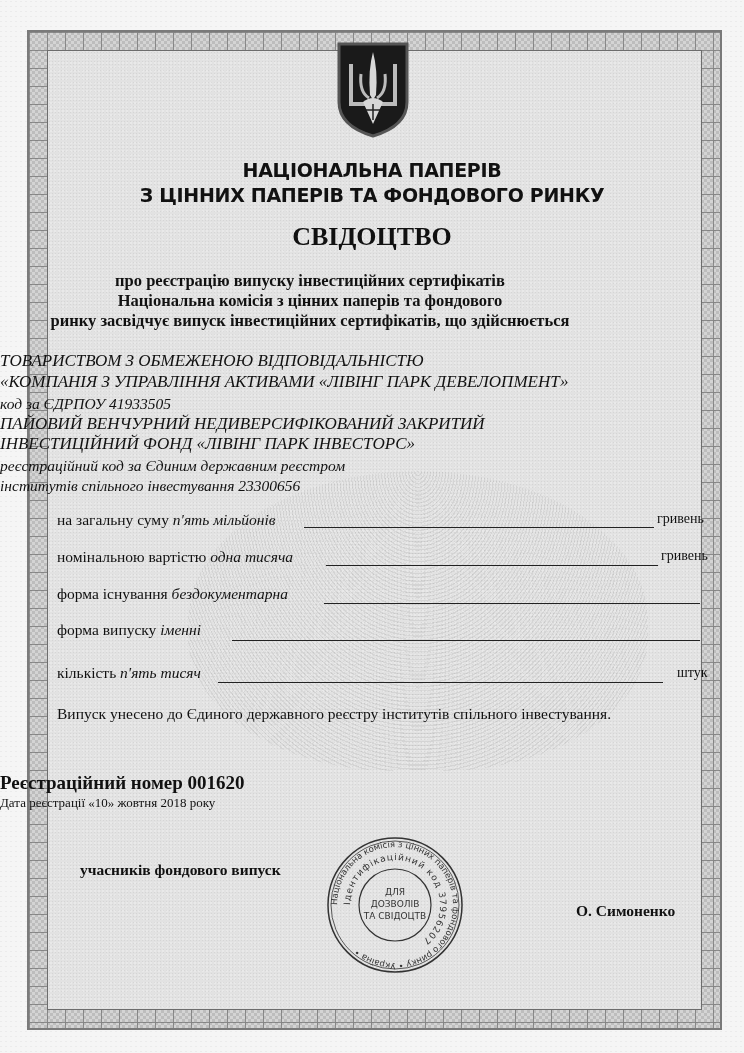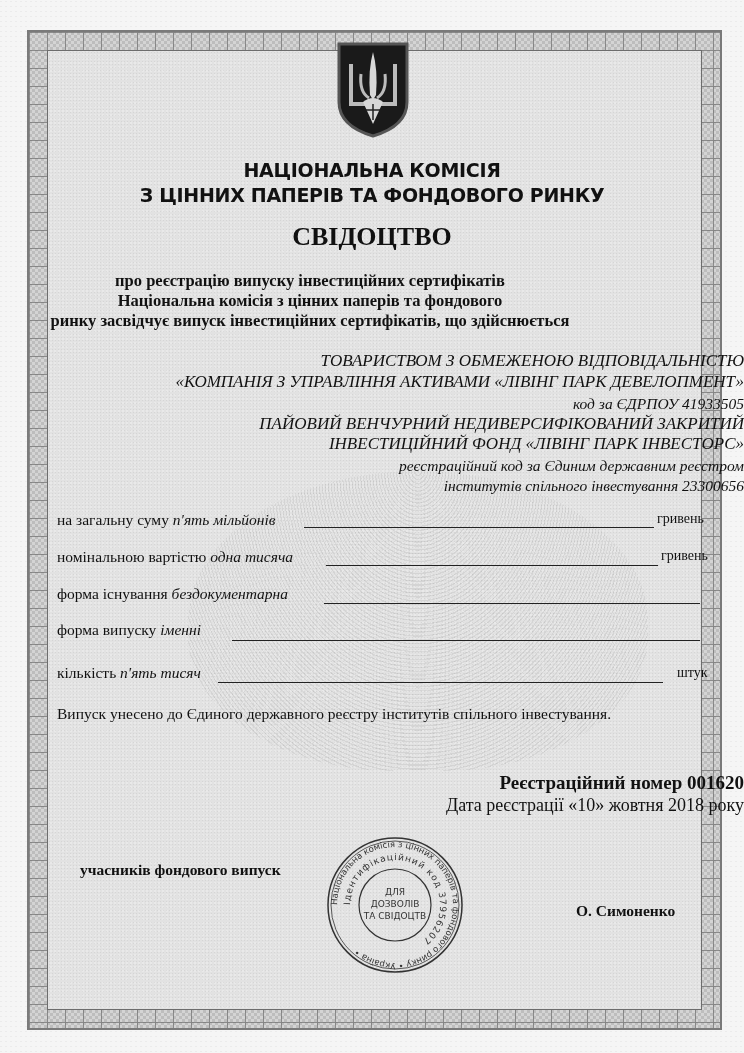--- a/index.html
+++ b/index.html
@@ -61,44 +61,44 @@
   .h2 { top: 183px; }
   .title {
     position: absolute; left: 0; width: 744px; top: 222px; text-align: center;
     font-family: "Liberation Serif", serif; font-weight: bold; font-size: 26px;
   }
   .intro {
     position: absolute; left: 0; width: 620px; text-align: center;
     font-weight: bold; font-size: 16.5px; line-height: 20px;
   }
   .ital {
-    position: absolute; left: 0; width: 744px; text-align: right;
+    position: absolute; left: 0; width: 744px; text-align: left;
     font-style: italic; font-size: 17px; line-height: 20px;
   }
   .ital.small { font-size: 15.5px; }
   .field {
     position: absolute; left: 57px; font-size: 15.5px; height: 20px; white-space: nowrap;
   }
   .field .val { font-style: italic; }
   .line {
     position: absolute; height: 1px; background: #222;
   }
   .unit {
     position: absolute; font-size: 14px;
   }
   .statement {
     position: absolute; left: 57px; top: 705px; font-size: 15.5px;
   }
   .regno {
-    position: absolute; left: 0; width: 744px; text-align: right; top: 772px;
+    position: absolute; left: 0; width: 744px; text-align: left; top: 772px;
     font-weight: bold; font-size: 19px;
   }
   .regdate {
-    position: absolute; left: 0; width: 744px; text-align: right; top: 795px;
-    font-size: 18px;
+    position: absolute; left: 0; width: 744px; text-align: left; top: 795px;
+    font-size: 13px;
   }
   .signer {
     position: absolute; left: 80px; top: 860px; font-weight: bold; font-size: 15.5px; line-height: 19px;
   }
   .signame {
     position: absolute; left: 576px; top: 902px; font-weight: bold; font-size: 15.5px;
   }
   .stamp {
     position: absolute; left: 325px; top: 835px; width: 140px; height: 140px;
   }
@@ -117,21 +117,21 @@
 
 <svg class="emblem" viewBox="0 0 80 100">
   <path d="M6 4 H74 V62 Q74 86 40 96 Q6 86 6 62 Z" fill="#1a1a1a" stroke="#555" stroke-width="3"></path>
   <path d="M40 12 Q35 30 37 55 L40 60 L43 55 Q45 30 40 12 Z" fill="#d8d8d8"></path>
   <path d="M18 24 L18 64 L36 64 M62 24 L62 64 L44 64" fill="none" stroke="#bbb" stroke-width="4"></path>
   <path d="M28 34 Q26 52 36 58 M52 34 Q54 52 44 58" fill="none" stroke="#bbb" stroke-width="3"></path>
   <path d="M30 62 Q40 54 50 62 L40 84 Z" fill="#d8d8d8"></path>
   <path d="M40 64 V80 M33 70 H47" stroke="#222" stroke-width="1.5"></path>
 </svg>
 
-<div class="heading h1">НАЦІОНАЛЬНА КОМІСІЯ</div>
+<div class="heading h1">НАЦІОНАЛЬНА ПАПЕРІВ</div>
 <div class="heading h2">З ЦІННИХ ПАПЕРІВ ТА ФОНДОВОГО РИНКУ</div>
 
 <div class="title">СВІДОЦТВО</div>
 
 <div class="intro" style="top:271px">про реєстрацію випуску інвестиційних сертифікатів</div>
 <div class="intro" style="top:291px">Національна комісія з цінних паперів та фондового</div>
 <div class="intro" style="top:311px">ринку засвідчує випуск інвестиційних сертифікатів, що здійснюється</div>
 
 <div class="ital" style="top:351px">ТОВАРИСТВОМ З ОБМЕЖЕНОЮ ВІДПОВІДАЛЬНІСТЮ</div>
 <div class="ital" style="top:372px">«КОМПАНІЯ З УПРАВЛІННЯ АКТИВАМИ «ЛІВІНГ ПАРК ДЕВЕЛОПМЕНТ»</div>

